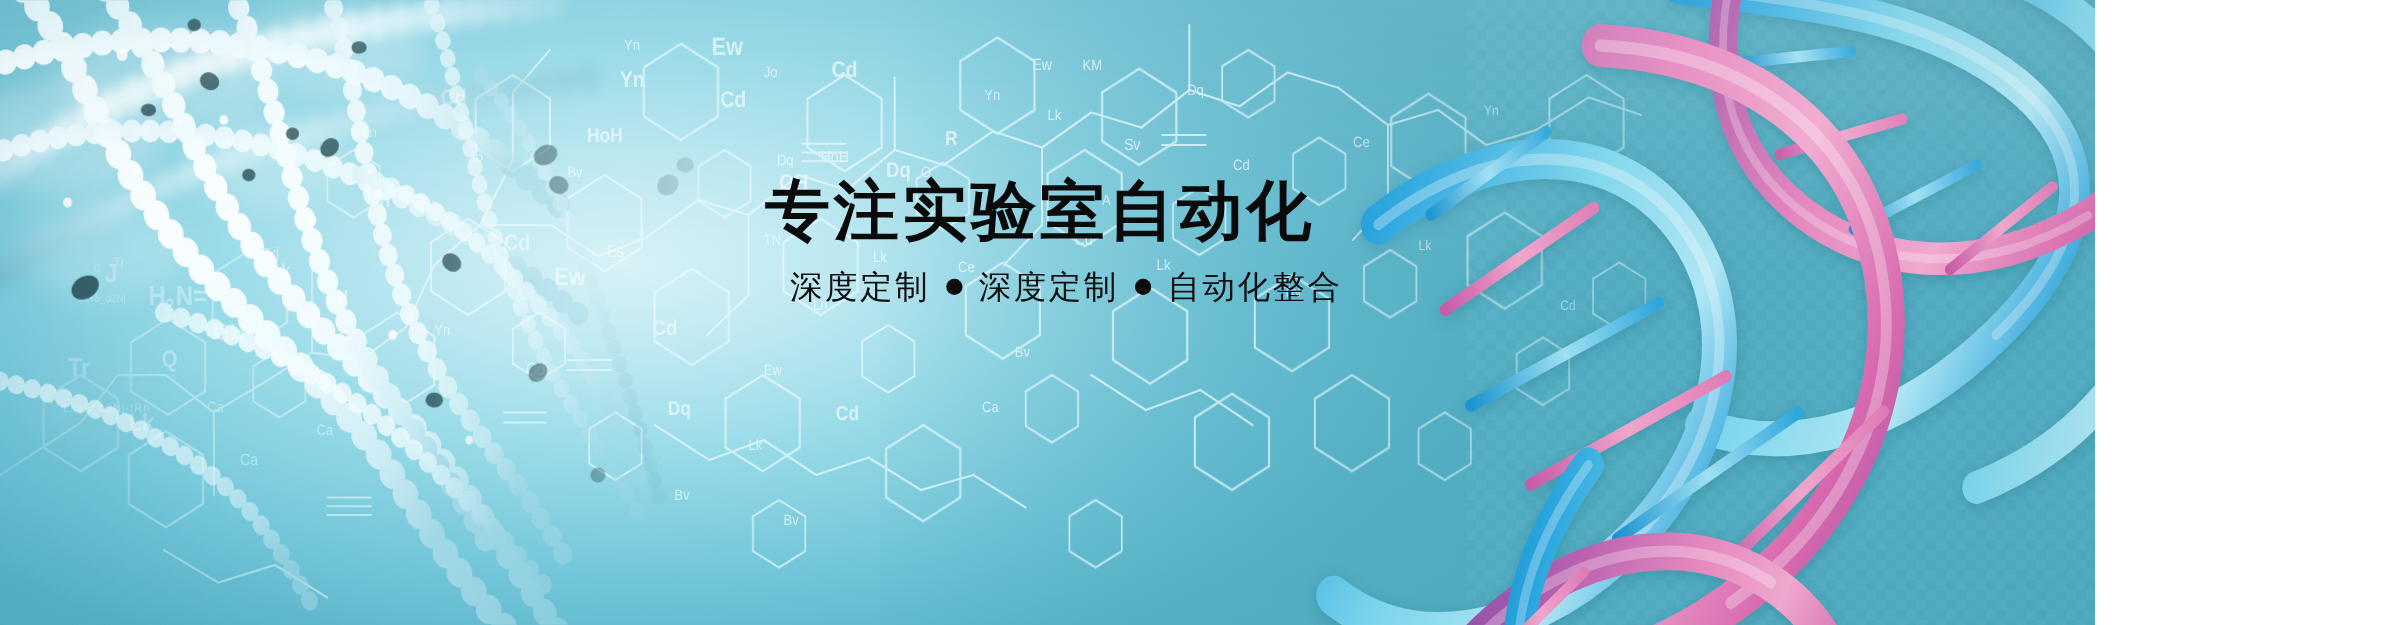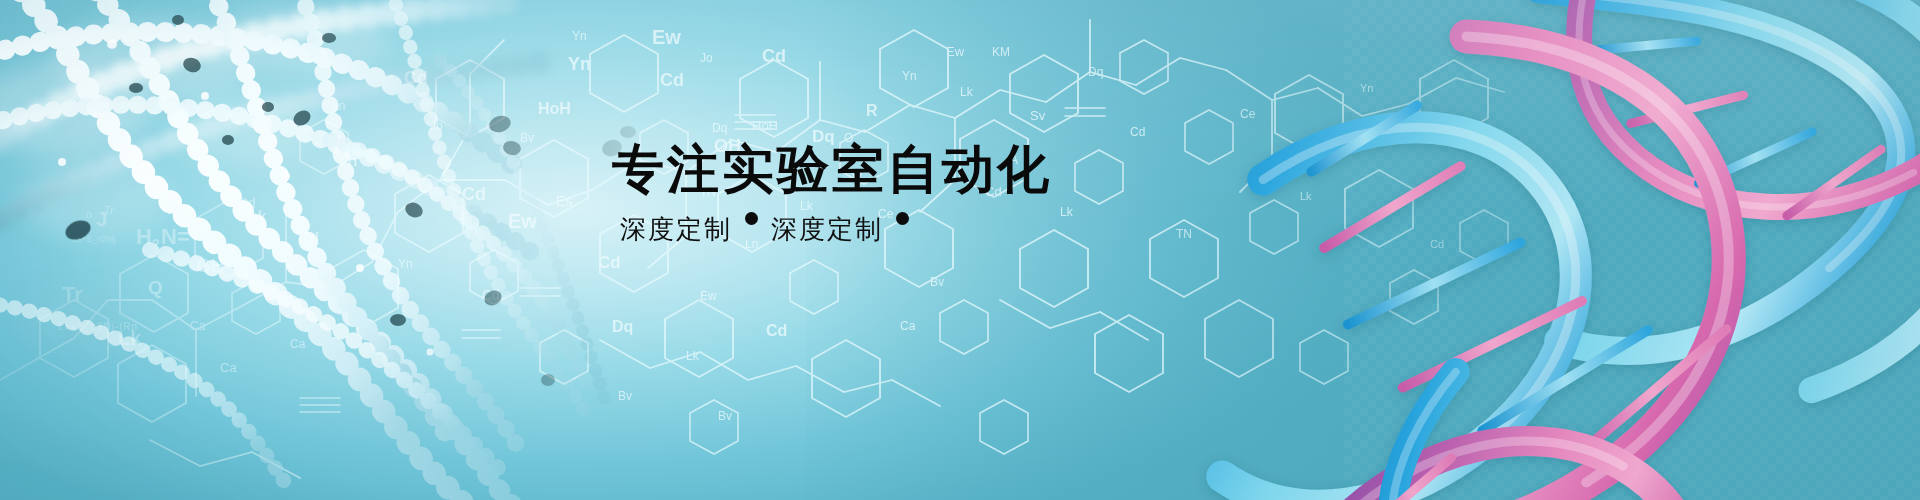--- a/index.html
+++ b/index.html
@@ -1,21 +1,21 @@
 <!DOCTYPE html>
 <html><head>
 <meta charset="utf-8">
 <title>Lab Automation Banner</title>
 <style>
   html,body{margin:0;padding:0;background:#ffffff;}
   *{box-sizing:border-box;}
 
   #banner{
     position:relative;
-    width:1920px;
+    width:1676px;
     height:500px;
     overflow:hidden;
     font-family:"Liberation Sans","DejaVu Sans",sans-serif;
     background:#4FAABF;
   }
 
   
   .bg-base{
     position:absolute; inset:0;
     background:
@@ -67,28 +67,29 @@
   .headline{
     margin:0;
     font-size:52px;
     line-height:58px;
     font-weight:700;
     letter-spacing:3px;
     color:#0a0a0a;
     white-space:nowrap;
   }
   .subline{
-    margin:14px 0 0 8px;
+    margin:14px 0 0 20px;
     font-size:26px;
     line-height:34px;
     font-weight:400;
     letter-spacing:2px;
     color:#101010;
     white-space:nowrap;
     display:flex;
+    align-items:center;
   }
   .sep-dot{
     display:inline-block;
     width:13px;height:13px;
     border-radius:50%;
     background:#0c0c0c;
     margin:0 13px;
     flex:0 0 auto;
   }
 </style>
@@ -506,16 +507,17 @@
   <div class="bg-vignette"></div>
 
   <div class="copy">
     <h1 class="headline">专注实验室自动化</h1>
 
     <div class="subline">
       <span>深度定制</span>
       <span class="sep-dot"></span>
       <span>深度定制</span>
       <span class="sep-dot"></span>
+      <span>自动化整合</span>
     </div>
   </div>
 
 </div>
 
 </body></html>

